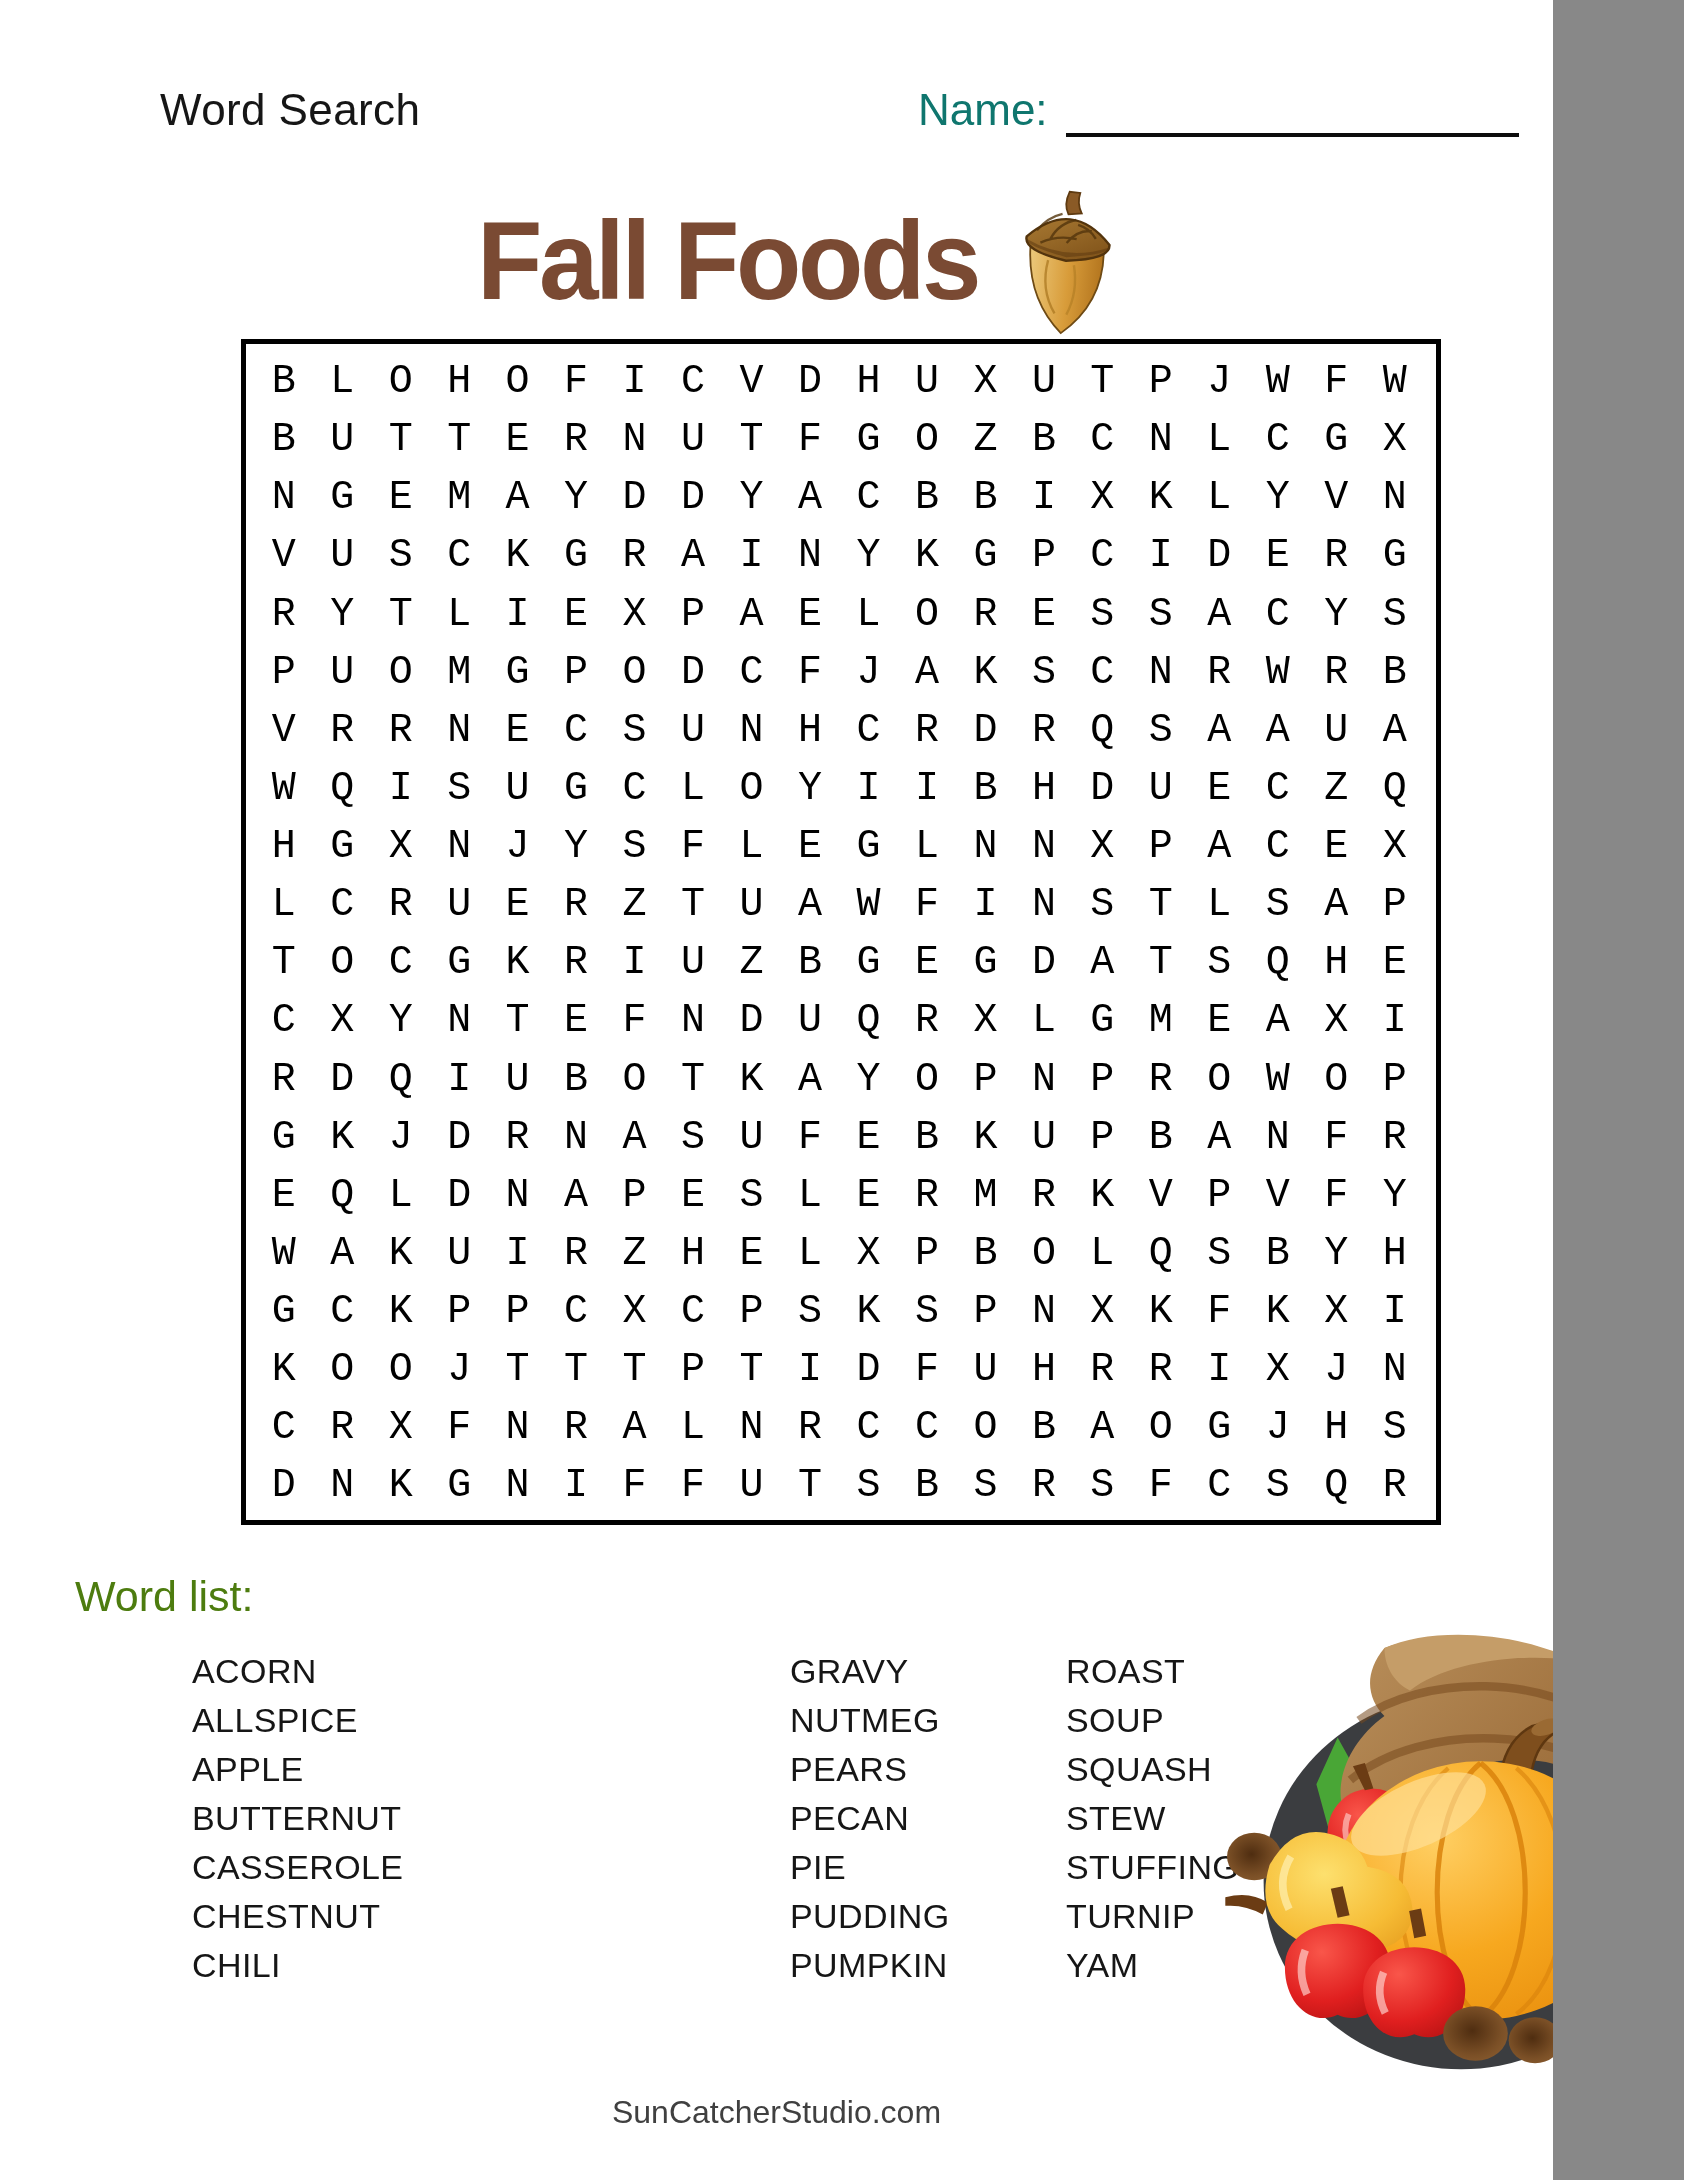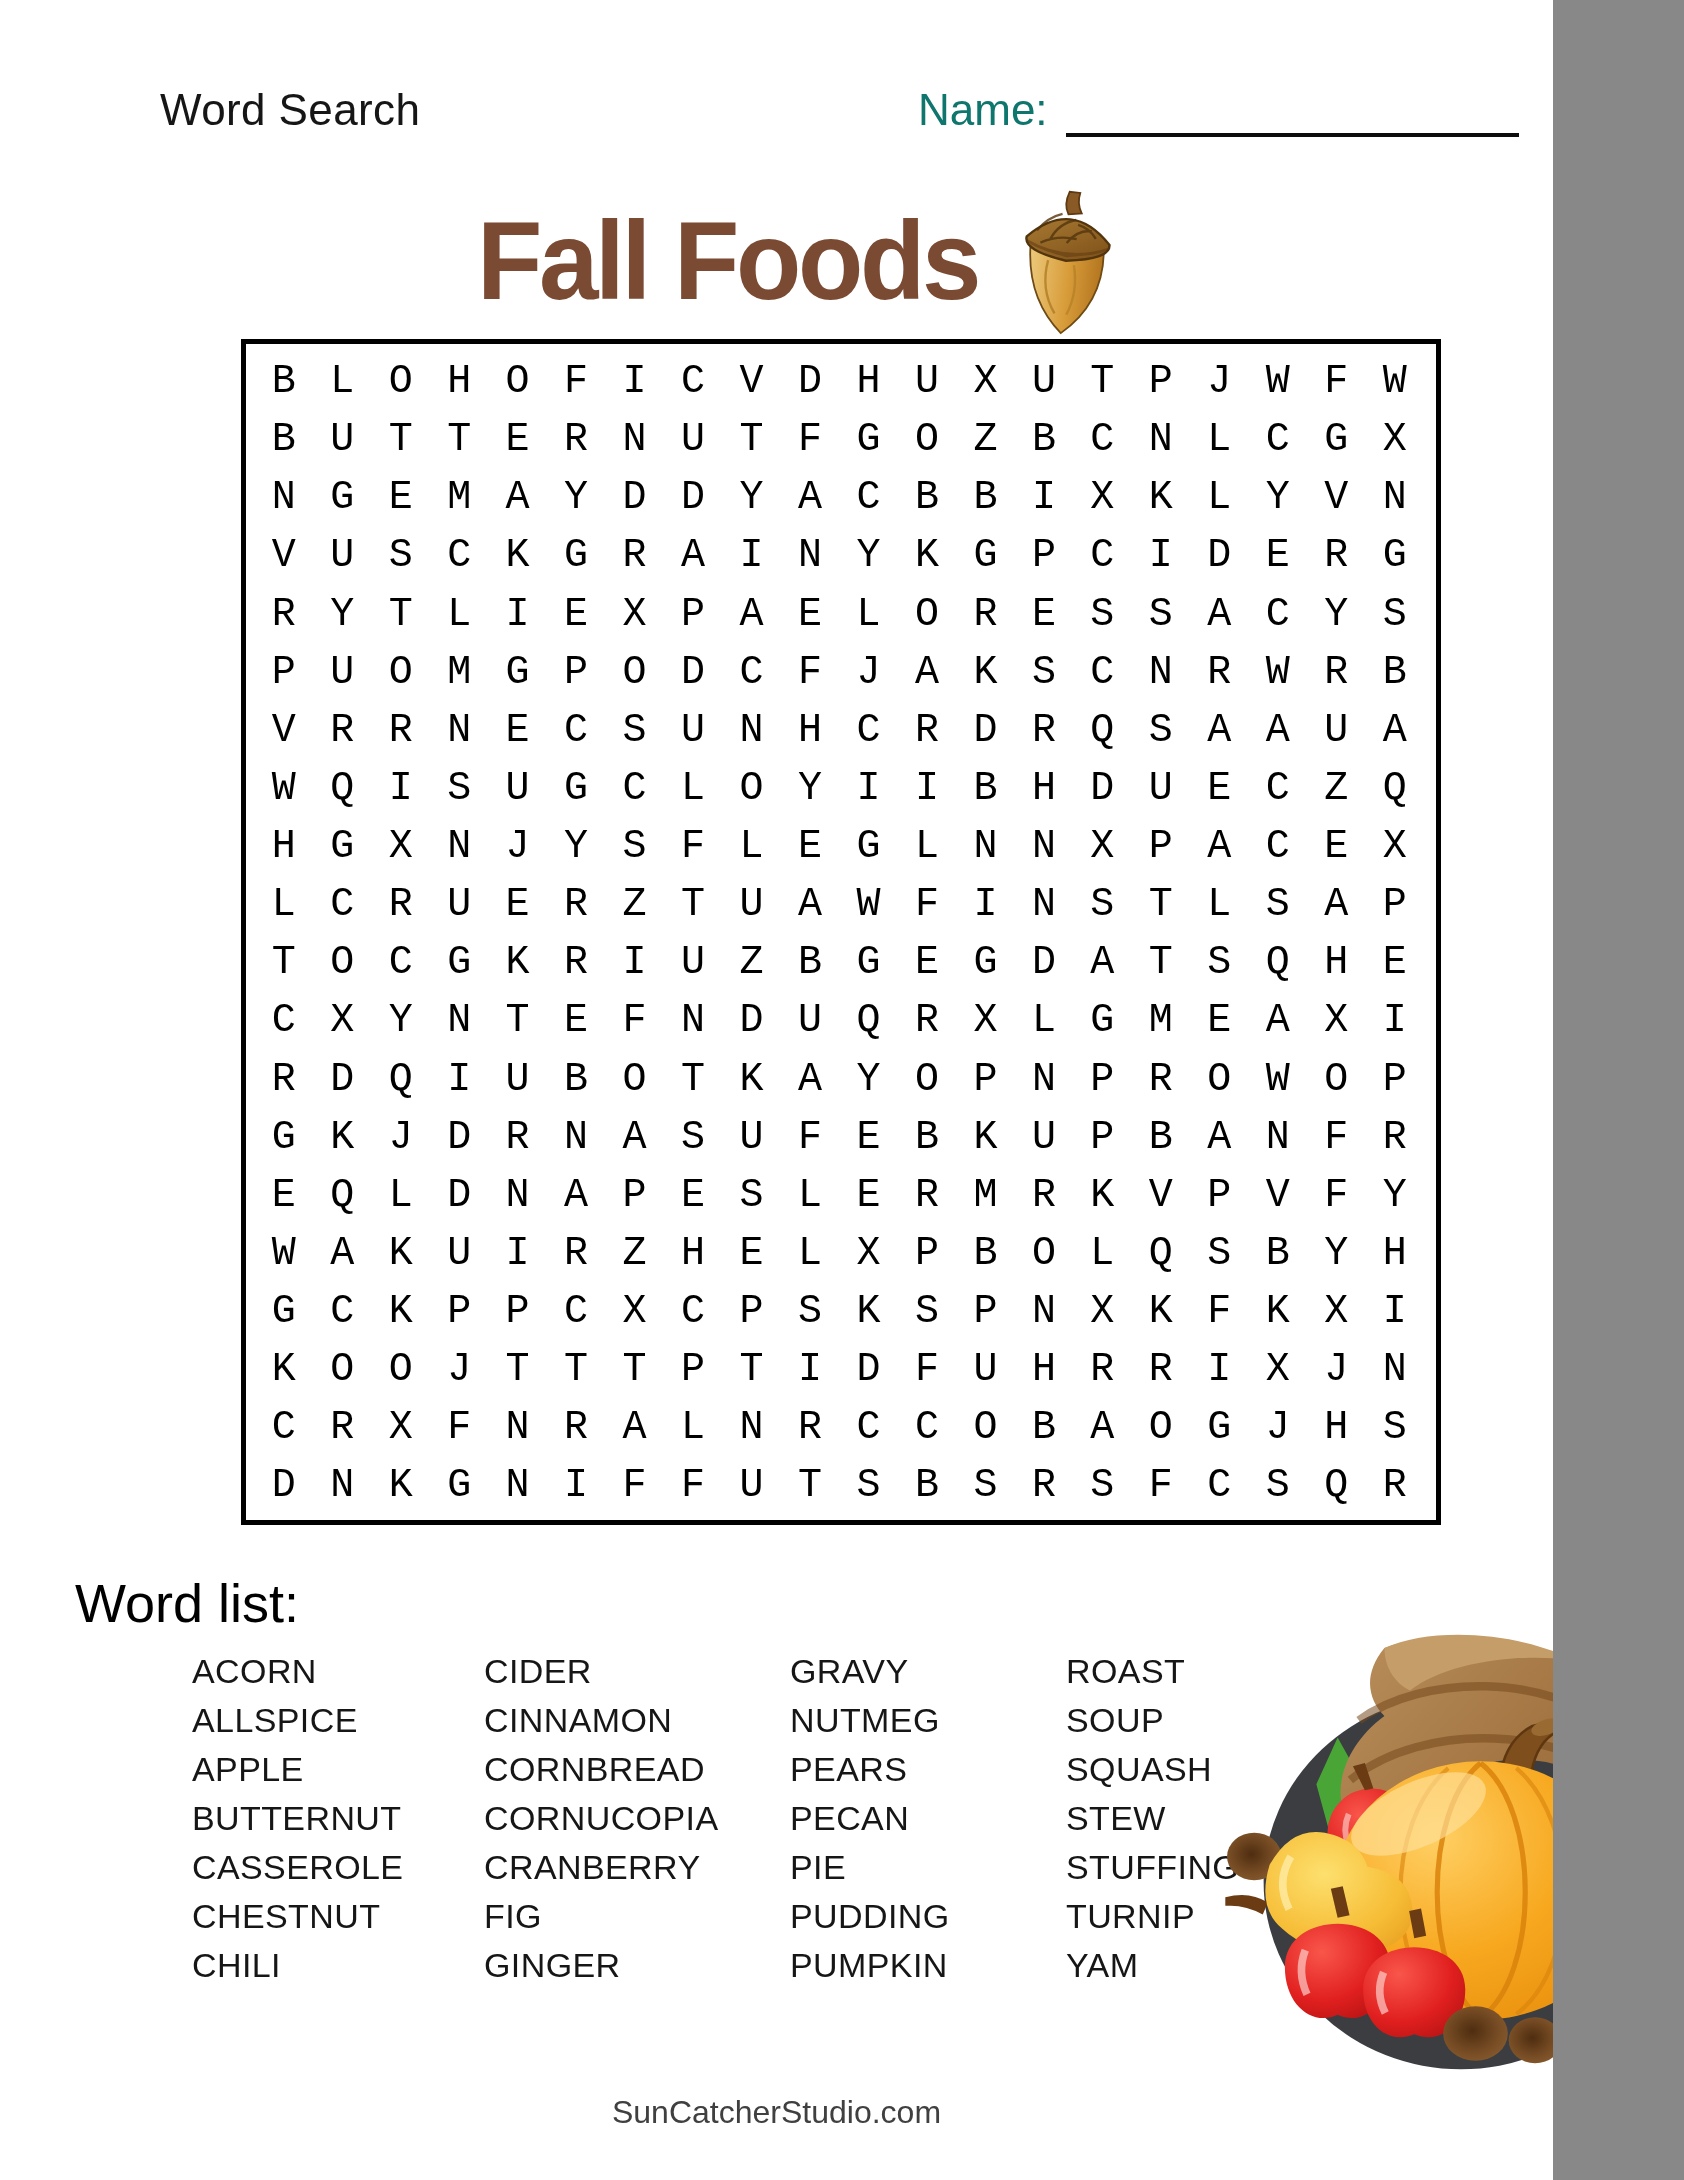--- a/index.html
+++ b/index.html
@@ -18,21 +18,21 @@
   .acorn{position:absolute;left:1012px;top:182px;width:107px;height:167px;transform:rotate(6deg);}
   
   .grid-box{position:absolute;left:241px;top:339px;width:1200px;height:1186px;
             border:5.1px solid #000;box-sizing:border-box;
             display:grid;grid-template-rows:repeat(20,1fr);
             padding:8.5px 12px 5.1px 8.5px;}
   .grid-row{display:grid;grid-template-columns:repeat(20,1fr);}
   .grid-cell{display:flex;align-items:center;justify-content:center;
              font-family:"Liberation Mono",monospace;font-size:40px;color:#000;}
   
-  .wl-label{position:absolute;left:75px;top:1572px;font-size:54px;color:#000000;}
+  .wl-label{position:absolute;left:75px;top:1572px;font-size:43px;color:#4d7c0f;}
   .wl-col{position:absolute;top:1647px;font-size:34px;color:#161616;letter-spacing:0.4px;margin-left:34px;}
   .wl-col .word-item{height:49px;line-height:49px;white-space:nowrap;}
   #wl-col-0{left:158px;} #wl-col-1{left:450px;} #wl-col-2{left:756px;} #wl-col-3{left:1032px;}
   
   .cornucopia{position:absolute;left:1210px;top:1601px;width:468px;height:477px;}
   
   .footer{position:absolute;left:0;top:2094px;width:100%;text-align:center;
           font-size:32px;color:#404040;}
 </style>
 </head>
@@ -514,29 +514,20 @@
 
   <div class="wl-label">Word list:</div>
   <div class="wl-col" id="wl-col-0">
       <div class="word-item">ACORN</div>
       <div class="word-item">ALLSPICE</div>
       <div class="word-item">APPLE</div>
       <div class="word-item">BUTTERNUT</div>
       <div class="word-item">CASSEROLE</div>
       <div class="word-item">CHESTNUT</div>
       <div class="word-item">CHILI</div>
-    </div>
-  <div class="wl-col" id="wl-col-1">
-      <div class="word-item">CIDER</div>
-      <div class="word-item">CINNAMON</div>
-      <div class="word-item">CORNBREAD</div>
-      <div class="word-item">CORNUCOPIA</div>
-      <div class="word-item">CRANBERRY</div>
-      <div class="word-item">FIG</div>
-      <div class="word-item">GINGER</div>
     </div>
   <div class="wl-col" id="wl-col-2">
       <div class="word-item">GRAVY</div>
       <div class="word-item">NUTMEG</div>
       <div class="word-item">PEARS</div>
       <div class="word-item">PECAN</div>
       <div class="word-item">PIE</div>
       <div class="word-item">PUDDING</div>
       <div class="word-item">PUMPKIN</div>
     </div>

